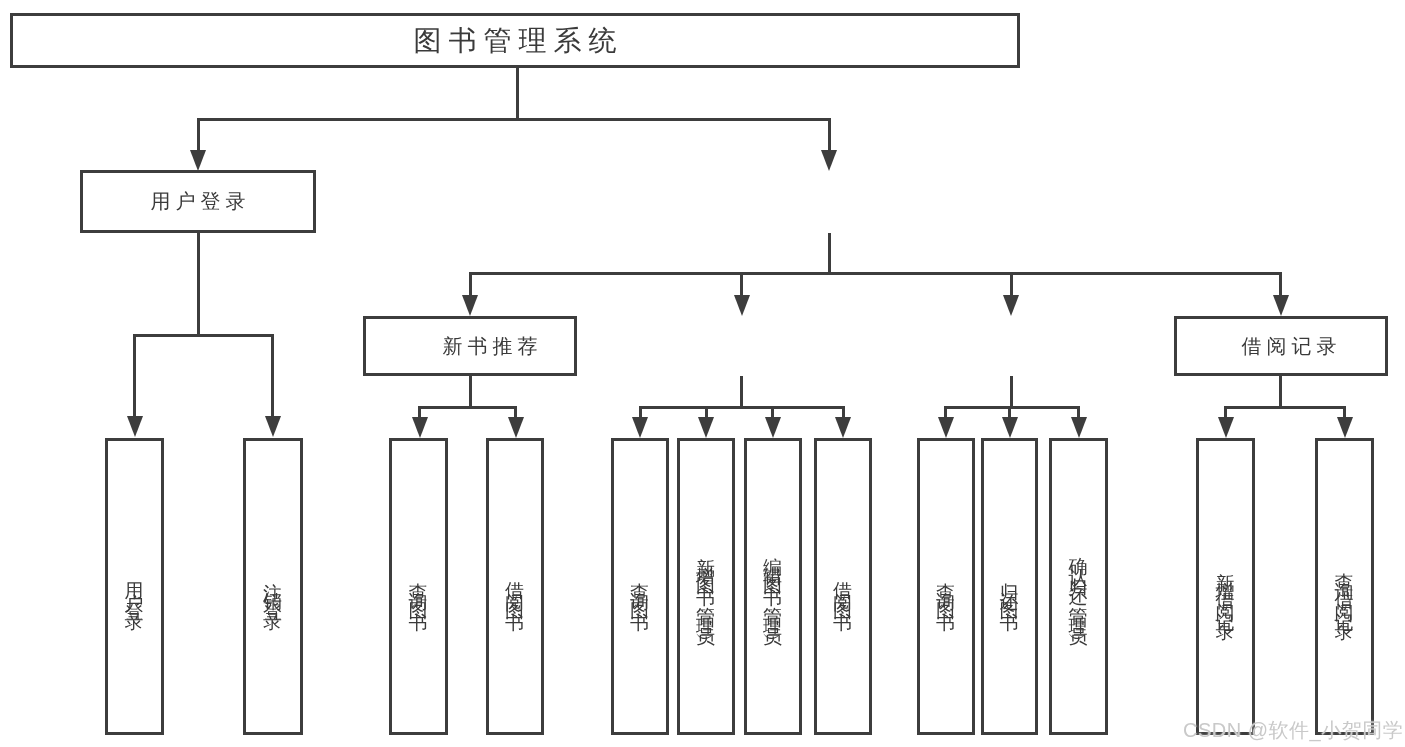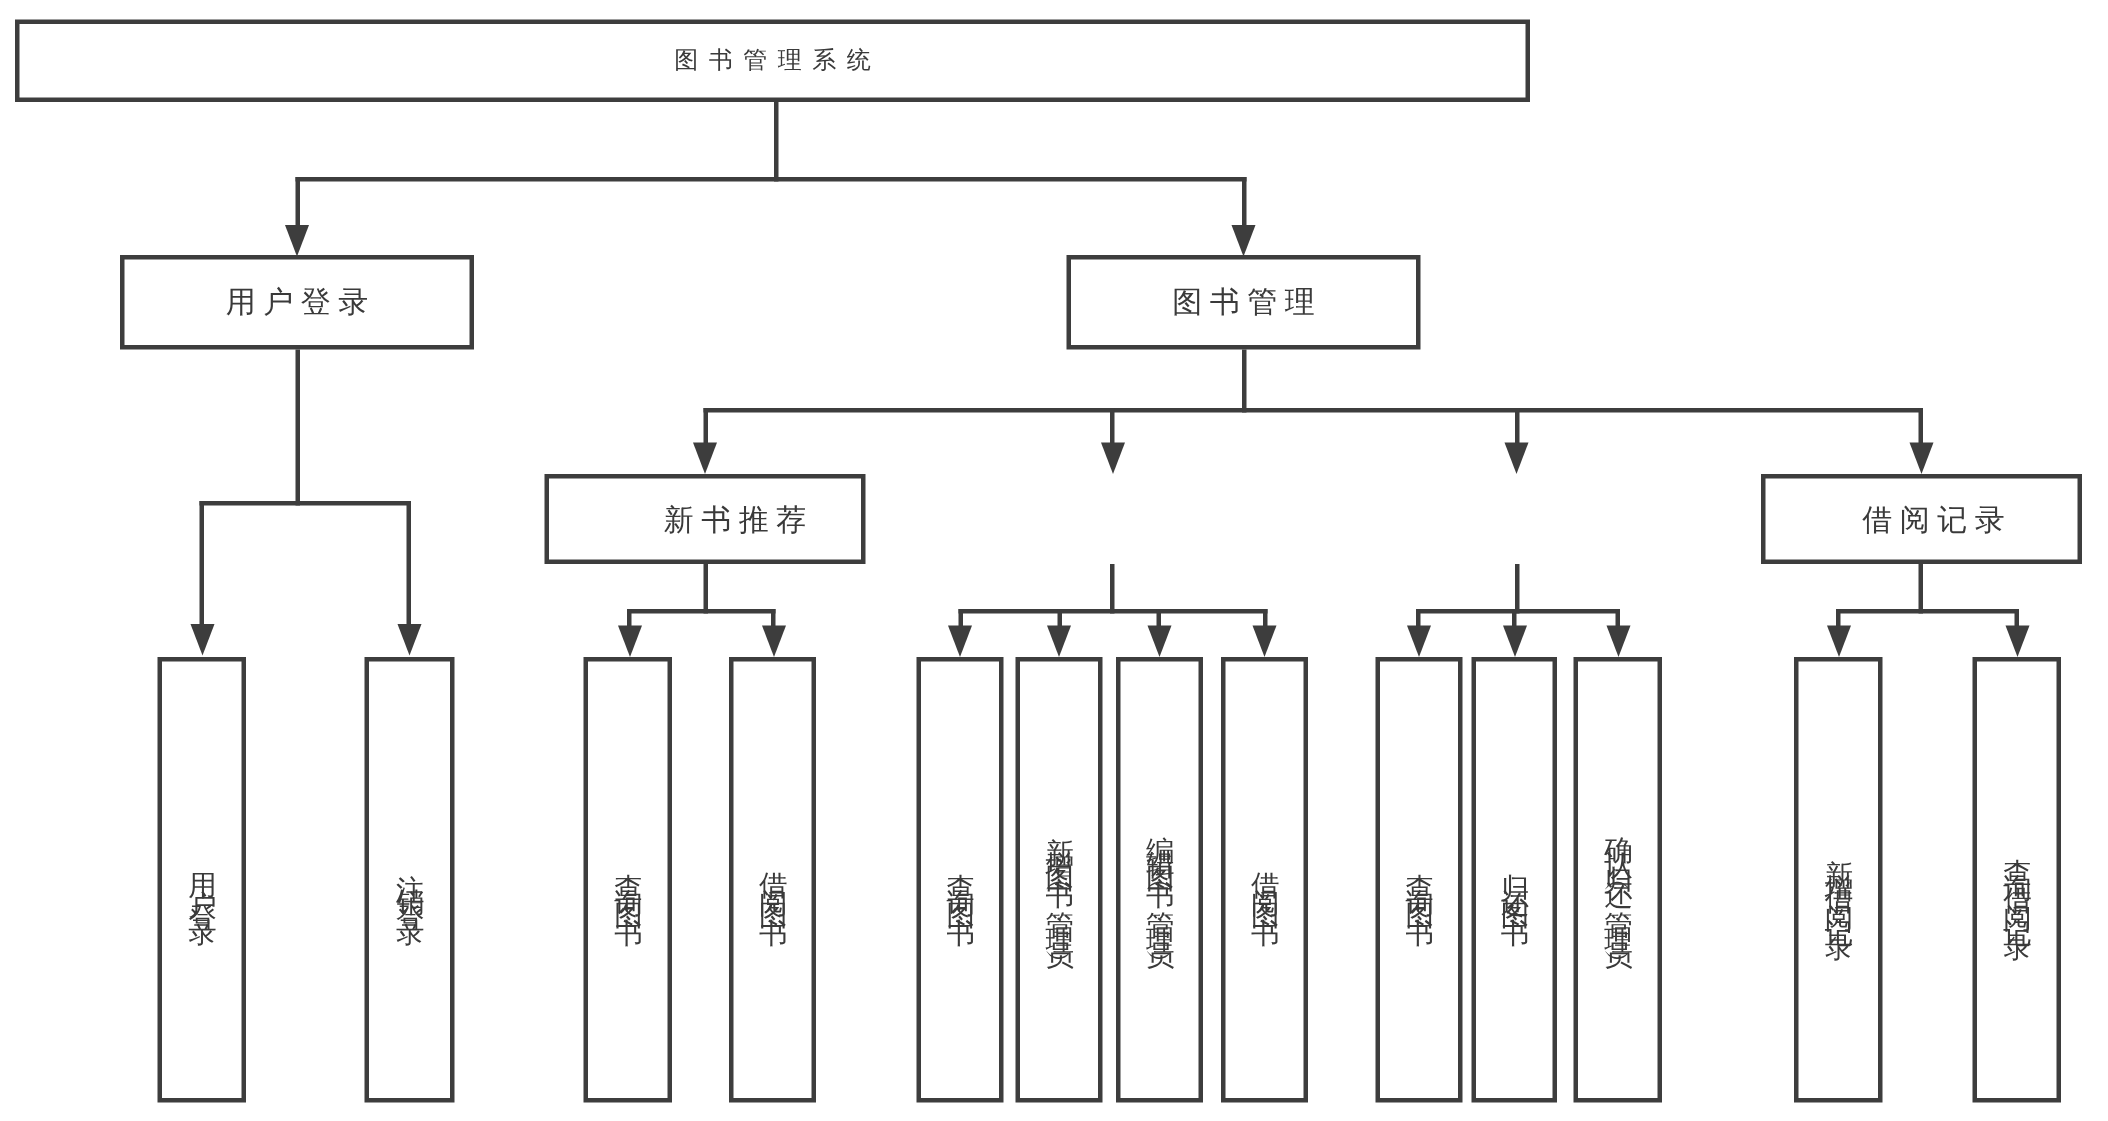--- a/index.html
+++ b/index.html
@@ -15,21 +15,21 @@
     box-sizing:border-box;
     background:#ffffff;
     border:3px solid #3d3d3d;
     color:#3a3a3a;
     display:flex;
     align-items:center;
     justify-content:center;
     text-align:center;
   }
   .hlabel{font-size:20px;letter-spacing:5px;text-indent:5px;white-space:nowrap;}
-  .title{font-size:16px;letter-spacing:7px;text-indent:7px;}
+  .title{font-size:28px;letter-spacing:7px;text-indent:7px;}
   .leaf{
     writing-mode:vertical-rl;
     text-orientation:mixed;
     font-size:19px;
     letter-spacing:10px;
     line-height:1;
   }
   .line{position:absolute;background:#3d3d3d;}
   .arrow{
     position:absolute;width:0;height:0;
@@ -58,21 +58,20 @@
   <div class="line" style="left:516px;top:68px;width:3px;height:53px;"></div>
 
   <div class="line" style="left:197px;top:118px;width:634px;height:3px;"></div>
 
   <div class="line" style="left:197px;top:118px;width:3px;height:36px;"></div>
   <div class="arrow" style="left:190px;top:150px;"></div>
   <div class="line" style="left:828px;top:118px;width:3px;height:36px;"></div>
   <div class="arrow" style="left:821px;top:150px;"></div>
 
   <div class="box hlabel" style="left:80px;top:170px;width:236px;height:63px;">用户登录</div>
-  <div class="box hlabel" style="left:711px;top:170px;width:236px;height:63px;">图书管理</div>
 
   <div class="line" style="left:197px;top:233px;width:3px;height:104px;"></div>
   <div class="line" style="left:133px;top:334px;width:141px;height:3px;"></div>
   <div class="line" style="left:133px;top:334px;width:3px;height:82px;"></div>
   <div class="arrow" style="left:127px;top:416px;"></div>
   <div class="line" style="left:271px;top:334px;width:3px;height:82px;"></div>
   <div class="arrow" style="left:265px;top:416px;"></div>
 
   <div class="line" style="left:828px;top:233px;width:3px;height:42px;"></div>
   <div class="line" style="left:469px;top:272px;width:813px;height:3px;"></div>
@@ -133,14 +132,15 @@
   <div class="box leaf" style="left:744px;top:438px;width:58px;height:297px;">编辑图书（管理员）</div>
   <div class="box leaf" style="left:814px;top:438px;width:58px;height:297px;">借阅图书</div>
 
   <div class="box leaf" style="left:917px;top:438px;width:58px;height:297px;">查询图书</div>
   <div class="box leaf" style="left:981px;top:438px;width:57px;height:297px;">归还图书</div>
   <div class="box leaf" style="left:1049px;top:438px;width:59px;height:297px;">确认归还（管理员）</div>
 
   <div class="box leaf" style="left:1196px;top:438px;width:59px;height:297px;">新增借阅记录</div>
   <div class="box leaf" style="left:1315px;top:438px;width:59px;height:297px;">查询借阅记录</div>
 
+  <div class="watermark">CSDN @软件_小贺同学</div>
 
 </div>
 
 </body></html>

